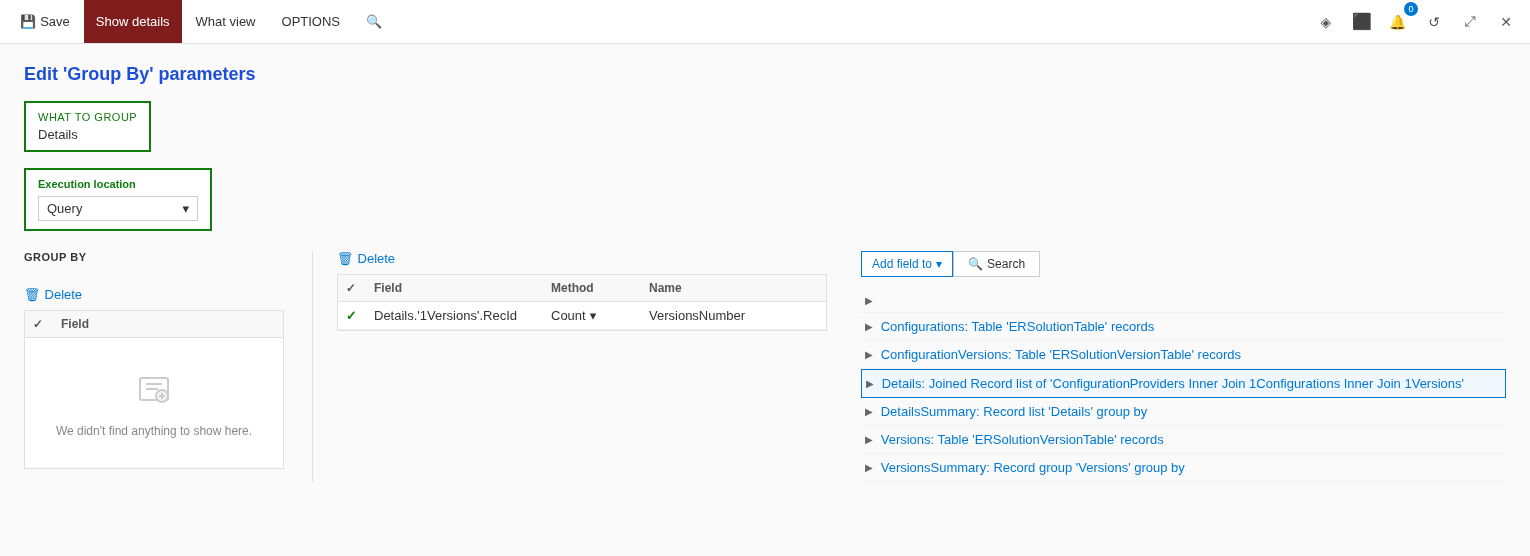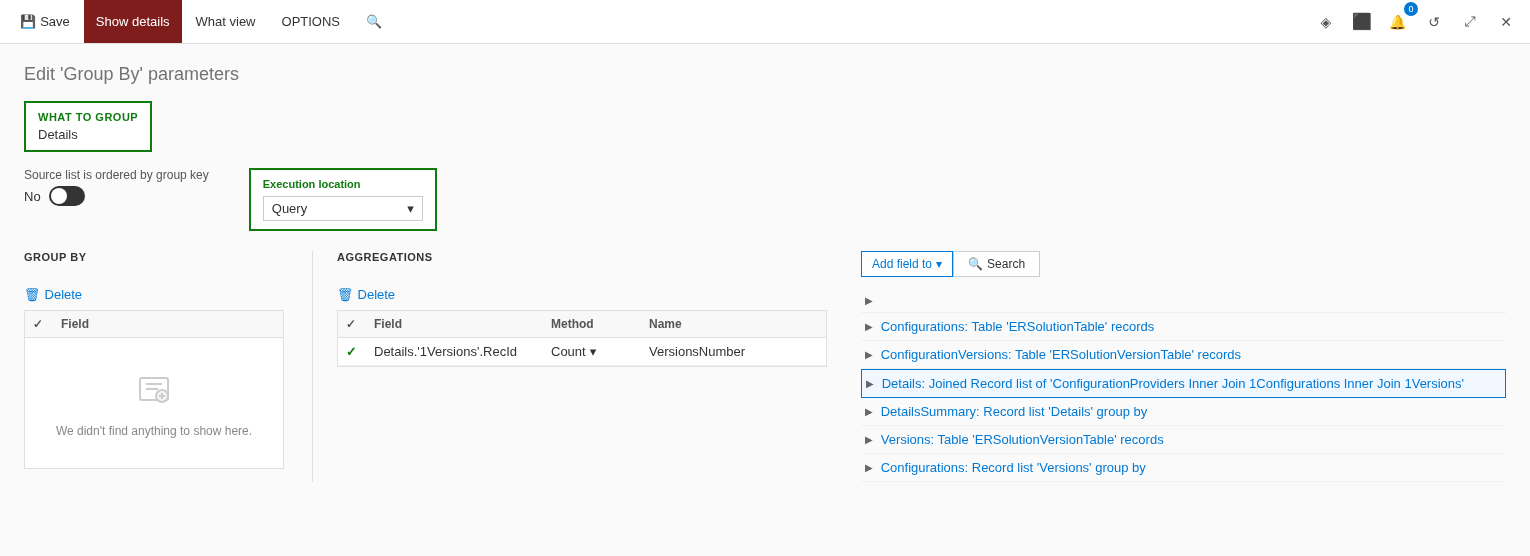--- a/index.html
+++ b/index.html
@@ -24,27 +24,27 @@
       position: relative; display: inline-flex; align-items: center; justify-content: center;
     }
     .badge {
       position: absolute; top: -4px; right: -4px; background: #0078d4; color: #fff;
       border-radius: 50%; width: 14px; height: 14px; font-size: 9px;
       display: flex; align-items: center; justify-content: center;
     }
 
     
     .main-content { padding: 20px 24px; background: #fafafa; height: calc(556px - 44px); overflow-y: auto; }
-    .page-title { font-size: 18px; font-weight: 400; margin-bottom: 16px; color: #737373; }
+    .page-title { font-size: 18px; font-weight: 700; margin-bottom: 16px; color: #1d4ed8; }
 
     
     .group-section {
       border: 2px solid #107c10; padding: 8px 12px; display: inline-block; margin-bottom: 16px; background: #fff;
     }
-    .group-section-label { font-size: 11px; font-weight: 700; color: #107c10; margin-bottom: 4px; text-transform: uppercase; letter-spacing: 0.5px; }
+    .group-section-label { font-size: 11px; font-weight: 400; color: #107c10; margin-bottom: 4px; text-transform: uppercase; letter-spacing: 0.5px; }
     .group-section-value { font-size: 13px; color: #333; }
 
     
     .controls-row { display: flex; align-items: flex-start; gap: 40px; margin-bottom: 20px; }
     .control-group { display: flex; flex-direction: column; gap: 4px; }
     .control-label { font-size: 12px; color: #555; }
     .toggle-row { display: flex; align-items: center; gap: 8px; }
 
     
     .toggle {
@@ -162,27 +162,20 @@
   <div class="page-title">Edit 'Group By' parameters</div>
 
   
   <div class="group-section">
     <div class="group-section-label">What to group</div>
     <div class="group-section-value">Details</div>
   </div>
 
   
   <div class="controls-row">
-    <div class="control-group">
-      <div class="control-label">Source list is ordered by group key</div>
-      <div class="toggle-row">
-        <span>No</span>
-        <div class="toggle"></div>
-      </div>
-    </div>
 
     <div class="exec-location-box">
       <div class="exec-location-label">Execution location</div>
       <div class="exec-location-select">
         <span>Query</span>
         <span>▾</span>
       </div>
     </div>
   </div>
 
@@ -212,21 +205,20 @@
             </svg>
           </div>
           <div class="empty-text">We didn't find anything to show here.</div>
         </div>
       </div>
     </div>
 
     <div class="section-divider"></div>
 
     <div style="width: 500px; padding-left: 16px;">
-      <div class="section-header">AGGREGATIONS</div>
       <button class="delete-btn">
         <span>🗑</span>
         <span>Delete</span>
       </button>
       <div class="data-table data-table-wide">
         <div class="table-header">
           <span class="check-col">✓</span>
           <span class="col-field">Field</span>
           <span class="col-method">Method</span>
           <span class="col-name">Name</span>
@@ -274,18 +266,18 @@
         <div class="field-list-item">
           <span class="chevron-icon">▶</span>
           <span>DetailsSummary: Record list 'Details' group by</span>
         </div>
         <div class="field-list-item">
           <span class="chevron-icon">▶</span>
           <span>Versions: Table 'ERSolutionVersionTable' records</span>
         </div>
         <div class="field-list-item">
           <span class="chevron-icon">▶</span>
-          <span>Configurations: Record list 'Versions' group by</span>
+          <span>VersionsSummary: Record group 'Versions' group by</span>
         </div>
       </div>
     </div>
   </div>
 </div>
 
 </body></html>

